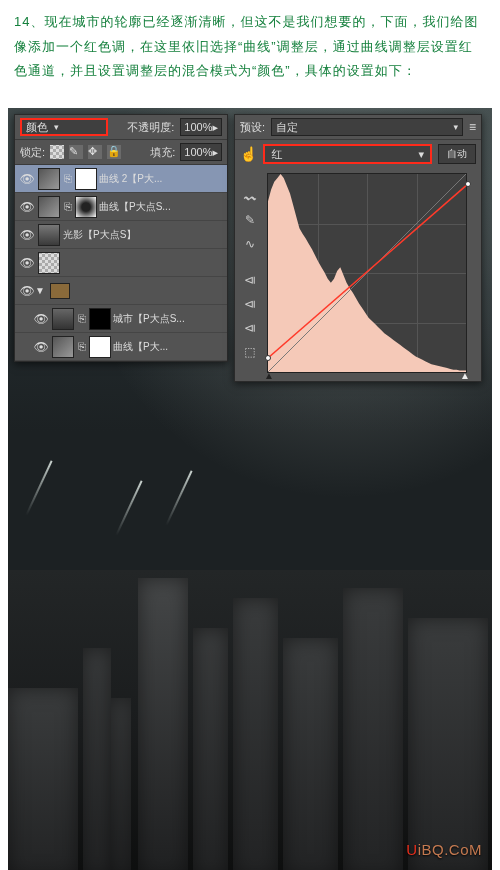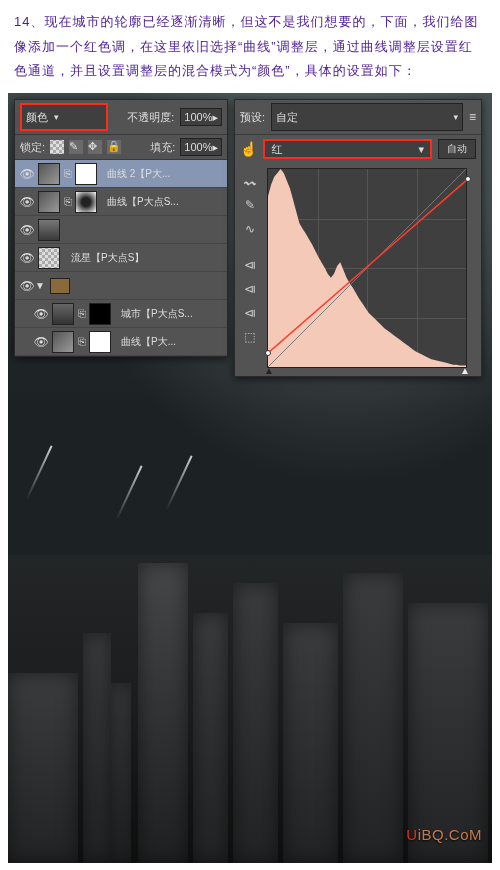--- a/index.html
+++ b/index.html
@@ -1,41 +1,41 @@
 <!DOCTYPE html>
 <html><head>
 <meta charset="utf-8">
 <style>
 *{margin:0;padding:0;box-sizing:border-box;font-family:"Microsoft YaHei",SimSun,sans-serif}
 body{width:500px;height:870px;background:#fff;overflow:hidden}
-.instruction{padding:10px 14px 9px;font-size:13px;line-height:1.9;color:#4c1d95;letter-spacing:1px}
+.instruction{padding:10px 14px 24px;font-size:13px;line-height:1.9;color:#15803d;letter-spacing:1px}
 .canvas{position:relative;margin:0 8px;height:770px;background:linear-gradient(180deg,#4a5456 0%,#262e31 12%,#1a2023 25%,#2f3537 40%,#232627 60%,#1a1c1d 80%,#0d0e0e 100%);overflow:hidden}
 .sky{position:absolute;inset:0;height:60%;background:radial-gradient(ellipse at 70% 30%,rgba(180,190,185,.35),transparent 55%),linear-gradient(180deg,#3e4849 0%,#232b2e 40%,#1c2123 70%)}
 .meteor{position:absolute;width:2px;height:60px;background:linear-gradient(to bottom,rgba(220,230,225,.9),transparent);transform:rotate(25deg);filter:blur(.5px)}
 .building{position:absolute;bottom:0;background:linear-gradient(180deg,#3a3c3d,#222324);box-shadow:inset 0 0 20px rgba(0,0,0,.5)}
 .watermark{position:absolute;right:10px;bottom:20px;font-size:15px;font-weight:normal;color:rgba(255,155,100,.75);letter-spacing:.5px;text-shadow:0 1px 2px #000}
 .watermark .u{color:rgba(255,50,30,.9)}
 .panel{position:absolute;background:#535353;border:1px solid #2a2a2a;box-shadow:0 2px 8px rgba(0,0,0,.6);font-size:11px;color:#ddd}
 .layers{left:6px;top:6px;width:214px}
 .curves{left:226px;top:6px;width:248px}
 .toprow{display:flex;align-items:center;padding:3px 5px;gap:6px;border-bottom:1px solid #3a3a3a}
-.sel{display:inline-flex;align-items:center;background:#3f3f3f;border:1px solid #222;height:28px;padding:0 4px;position:relative}
+.sel{display:inline-flex;align-items:center;background:#3f3f3f;border:1px solid #222;height:18px;padding:0 4px;position:relative}
 .sel.red{border:2px solid #ff2a1a}
 .sel .dd{margin-left:6px;font-size:9px}
 .numf{display:inline-flex;align-items:center;background:#3f3f3f;border:1px solid #222;height:18px;padding:0 3px}
 .toolrow{display:flex;align-items:center;padding:3px 5px;gap:5px;border-bottom:1px solid #3a3a3a}
 .ticon{width:14px;height:14px;background:#6a6a6a;display:inline-block}
 .layerlist{background:#535353}
 .layer{display:flex;align-items:center;height:28px;padding:0 4px;border-bottom:1px solid #454545}
 .layer.sel-on{background:#8696b3}
 .eye{width:16px;height:16px;display:flex;align-items:center;justify-content:center;font-size:12px}
 .thumb{width:22px;height:22px;background:#888;margin:0 3px;border:1px solid #222;display:inline-block}
 .mask{width:22px;height:22px;background:#fff;margin:0 2px;border:1px solid #222}
 .link{width:10px;font-size:10px;text-align:center}
-.lname{font-size:10px;margin-left:8px;white-space:nowrap;overflow:hidden;text-overflow:ellipsis;flex:1}
+.lname{font-size:10px;margin-left:0;white-space:nowrap;overflow:hidden;text-overflow:ellipsis;flex:1}
 .adjhead{display:flex;align-items:center;padding:4px 5px;gap:5px;border-bottom:1px solid #3a3a3a}
 .adjicon{width:18px;height:14px;background:linear-gradient(to right,#000 50%,#fff 50%);border:1px solid #999}
 .chanrow{display:flex;align-items:center;padding:4px 5px;gap:6px}
 .chansel{flex:1;display:flex;align-items:center;background:#3f3f3f;border:2px solid #ff2a1a;height:20px;padding:0 6px}
 .btn{background:#3f3f3f;border:1px solid #222;padding:2px 8px;font-size:10px}
 .graph{position:relative;margin:5px 8px 8px 32px;width:200px;height:200px;background:#3f3f3f;border:1px solid #222}
 .grid{position:absolute;inset:0}
 .gl{position:absolute;background:#555}
 .hist{position:absolute;left:0;right:0;bottom:0;height:100%}
 .curve{position:absolute;inset:0}
@@ -101,25 +101,25 @@
       <div class="layer">
         <span class="eye">👁</span>
         <span class="thumb" style="background:linear-gradient(135deg,#555,#999)"></span>
         <span class="link">⎘</span>
         <span class="mask" style="background:radial-gradient(#222 30%,#fff 100%)"></span>
         <span class="lname">曲线【P大点S...</span>
       </div>
       <div class="layer">
         <span class="eye">👁</span>
         <span class="thumb" style="background:linear-gradient(180deg,#777,#3a3a3a)"></span>
+        <span class="lname">光影【P大点S】</span>
       </div>
       <div class="layer">
         <span class="eye">👁</span>
         <span class="thumb" style="background:repeating-conic-gradient(#aaa 0 25%,#ddd 0 50%) 0/6px 6px"></span>
-        <span class="lname">流星【P大点S】</span>
       </div>
       <div class="layer">
         <span class="eye">👁</span>
         <span class="fold">▼</span>
         <span class="thumb" style="background:#8a6a3a;width:20px;height:16px"></span>
       </div>
       <div class="layer" style="padding-left:18px">
         <span class="eye">👁</span>
         <span class="thumb" style="background:linear-gradient(180deg,#666,#333)"></span>
         <span class="link">⎘</span>

